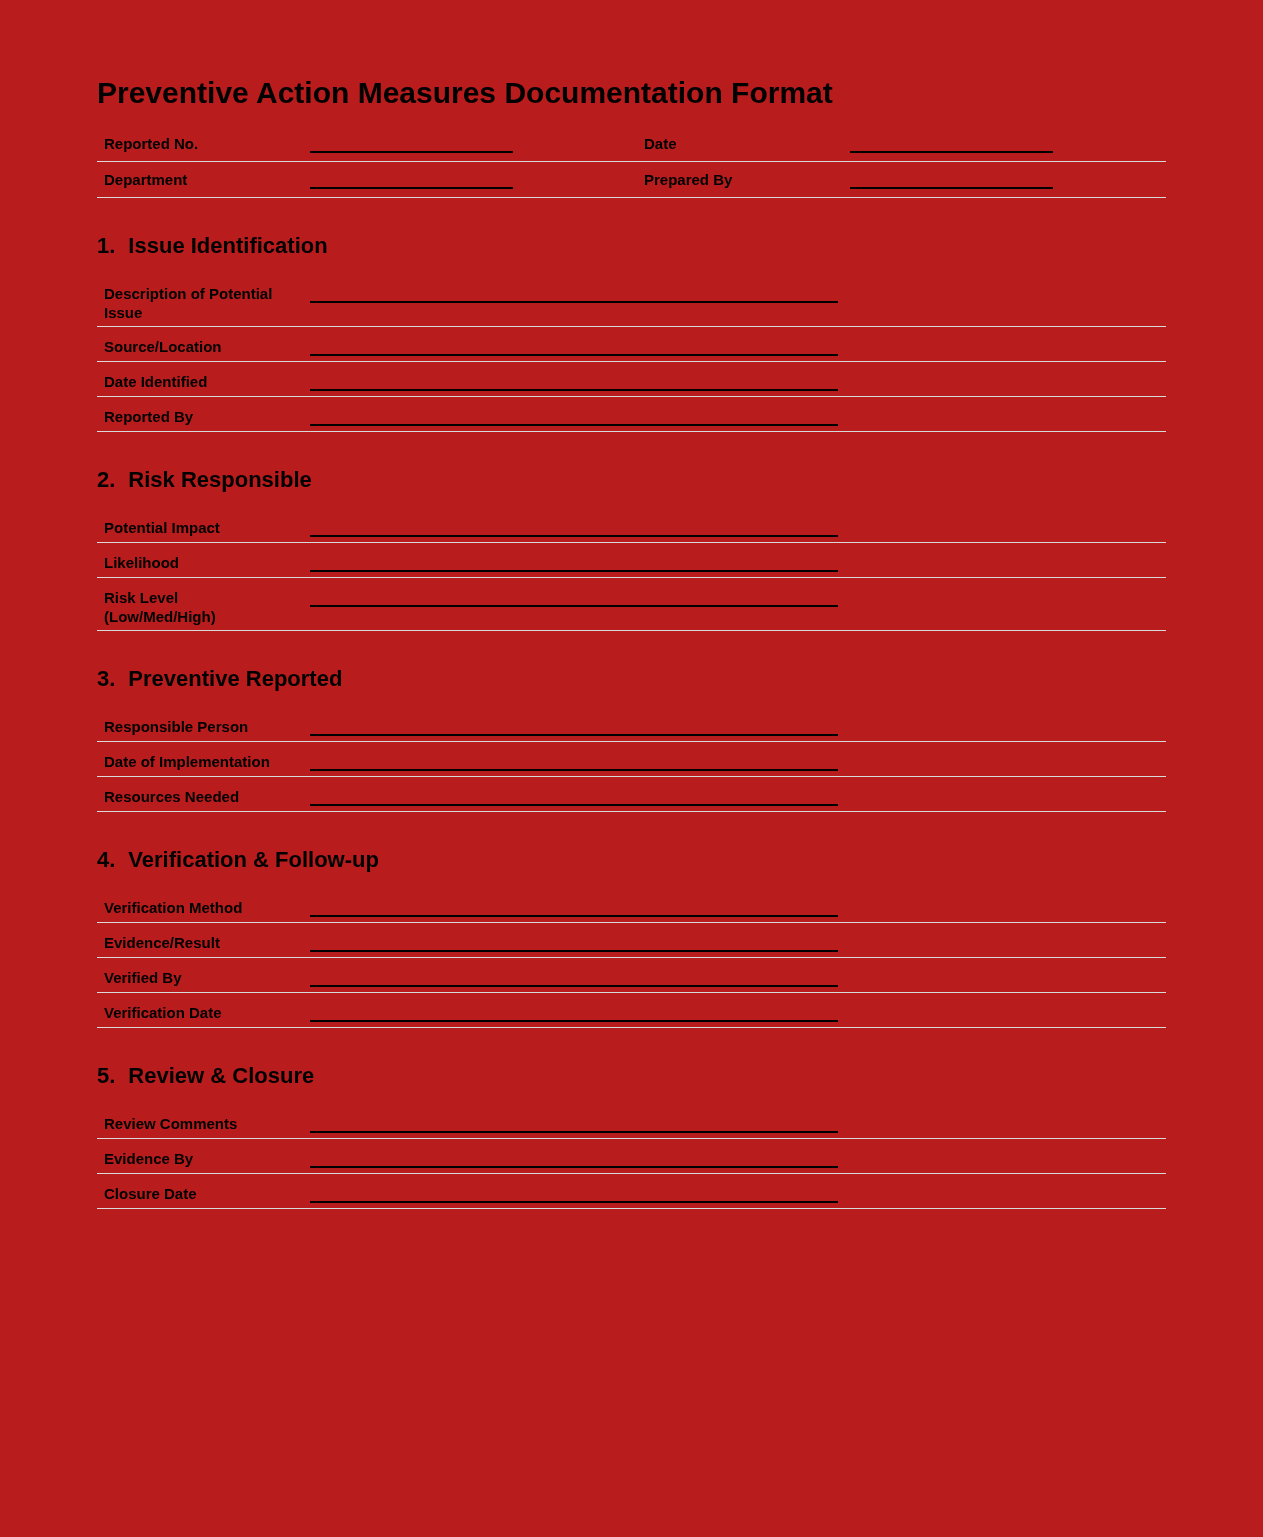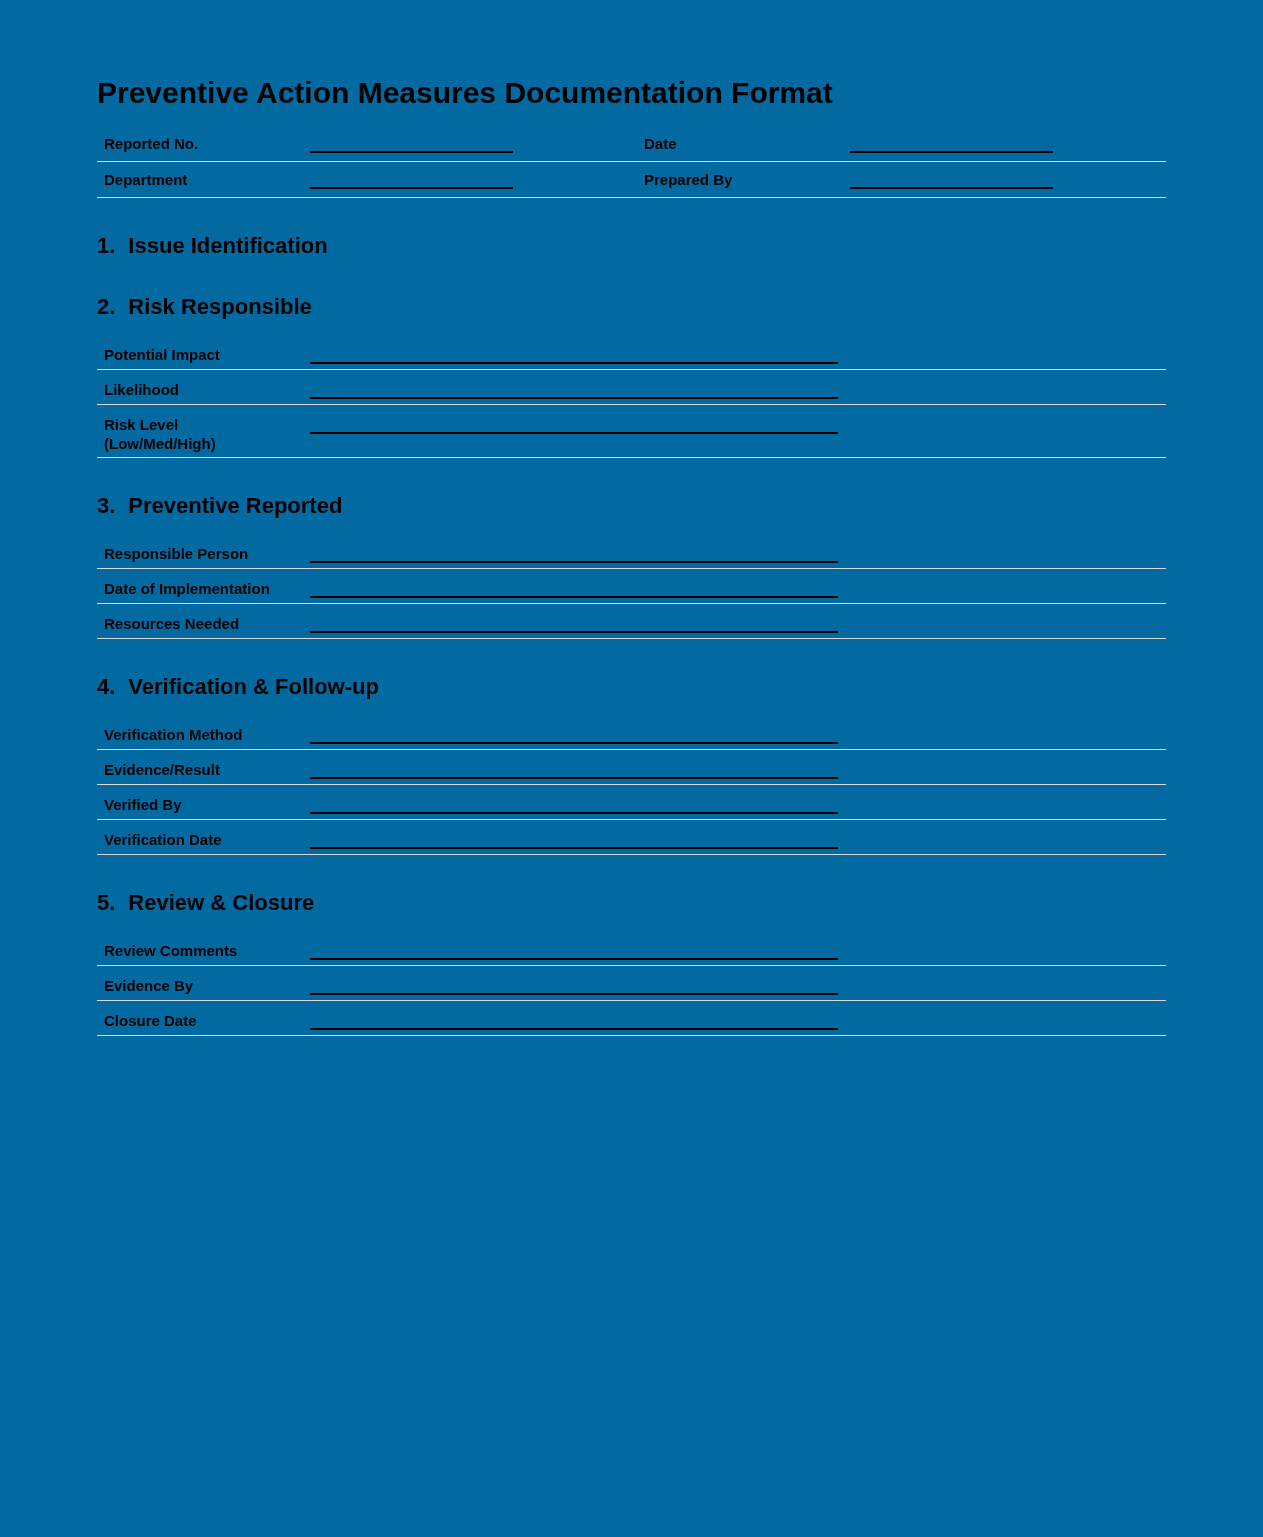--- a/index.html
+++ b/index.html
@@ -7,21 +7,21 @@
     padding: 0;
     background: #ffffff;
     color: #000000;
     font-family: "Liberation Sans", sans-serif;
   }
   .page {
     width: 1263px;
     height: 1537px;
     box-sizing: border-box;
     padding: 75px 97px 0 97px;
-    background: #0369a1;
+    background: #b91c1c;
   }
   .title {
     font-size: 30px;
     line-height: 35px;
     font-weight: bold;
     margin: 0 0 16px 0;
   }
   
   .hrow {
     display: flex;
@@ -92,20 +92,39 @@
         <span class="blank hblank"></span>
       </div>
       <div class="hcell second">
         <span class="flabel">Prepared By</span>
         <span class="blank hblank"></span>
       </div>
     </div>
   </div>
 
   <h2 class="sec"><span class="num">1.</span><span>Issue Identification</span></h2>
+  <div>
+    <div class="frow two">
+      <span class="flabel">Description of Potential
+Issue</span>
+      <span class="blank fblank"></span>
+    </div>
+    <div class="frow">
+      <span class="flabel">Source/Location</span>
+      <span class="blank fblank"></span>
+    </div>
+    <div class="frow">
+      <span class="flabel">Date Identified</span>
+      <span class="blank fblank"></span>
+    </div>
+    <div class="frow">
+      <span class="flabel">Reported By</span>
+      <span class="blank fblank"></span>
+    </div>
+  </div>
 
   <h2 class="sec"><span class="num">2.</span><span>Risk Responsible</span></h2>
   <div>
     <div class="frow">
       <span class="flabel">Potential Impact</span>
       <span class="blank fblank"></span>
     </div>
     <div class="frow">
       <span class="flabel">Likelihood</span>
       <span class="blank fblank"></span>

